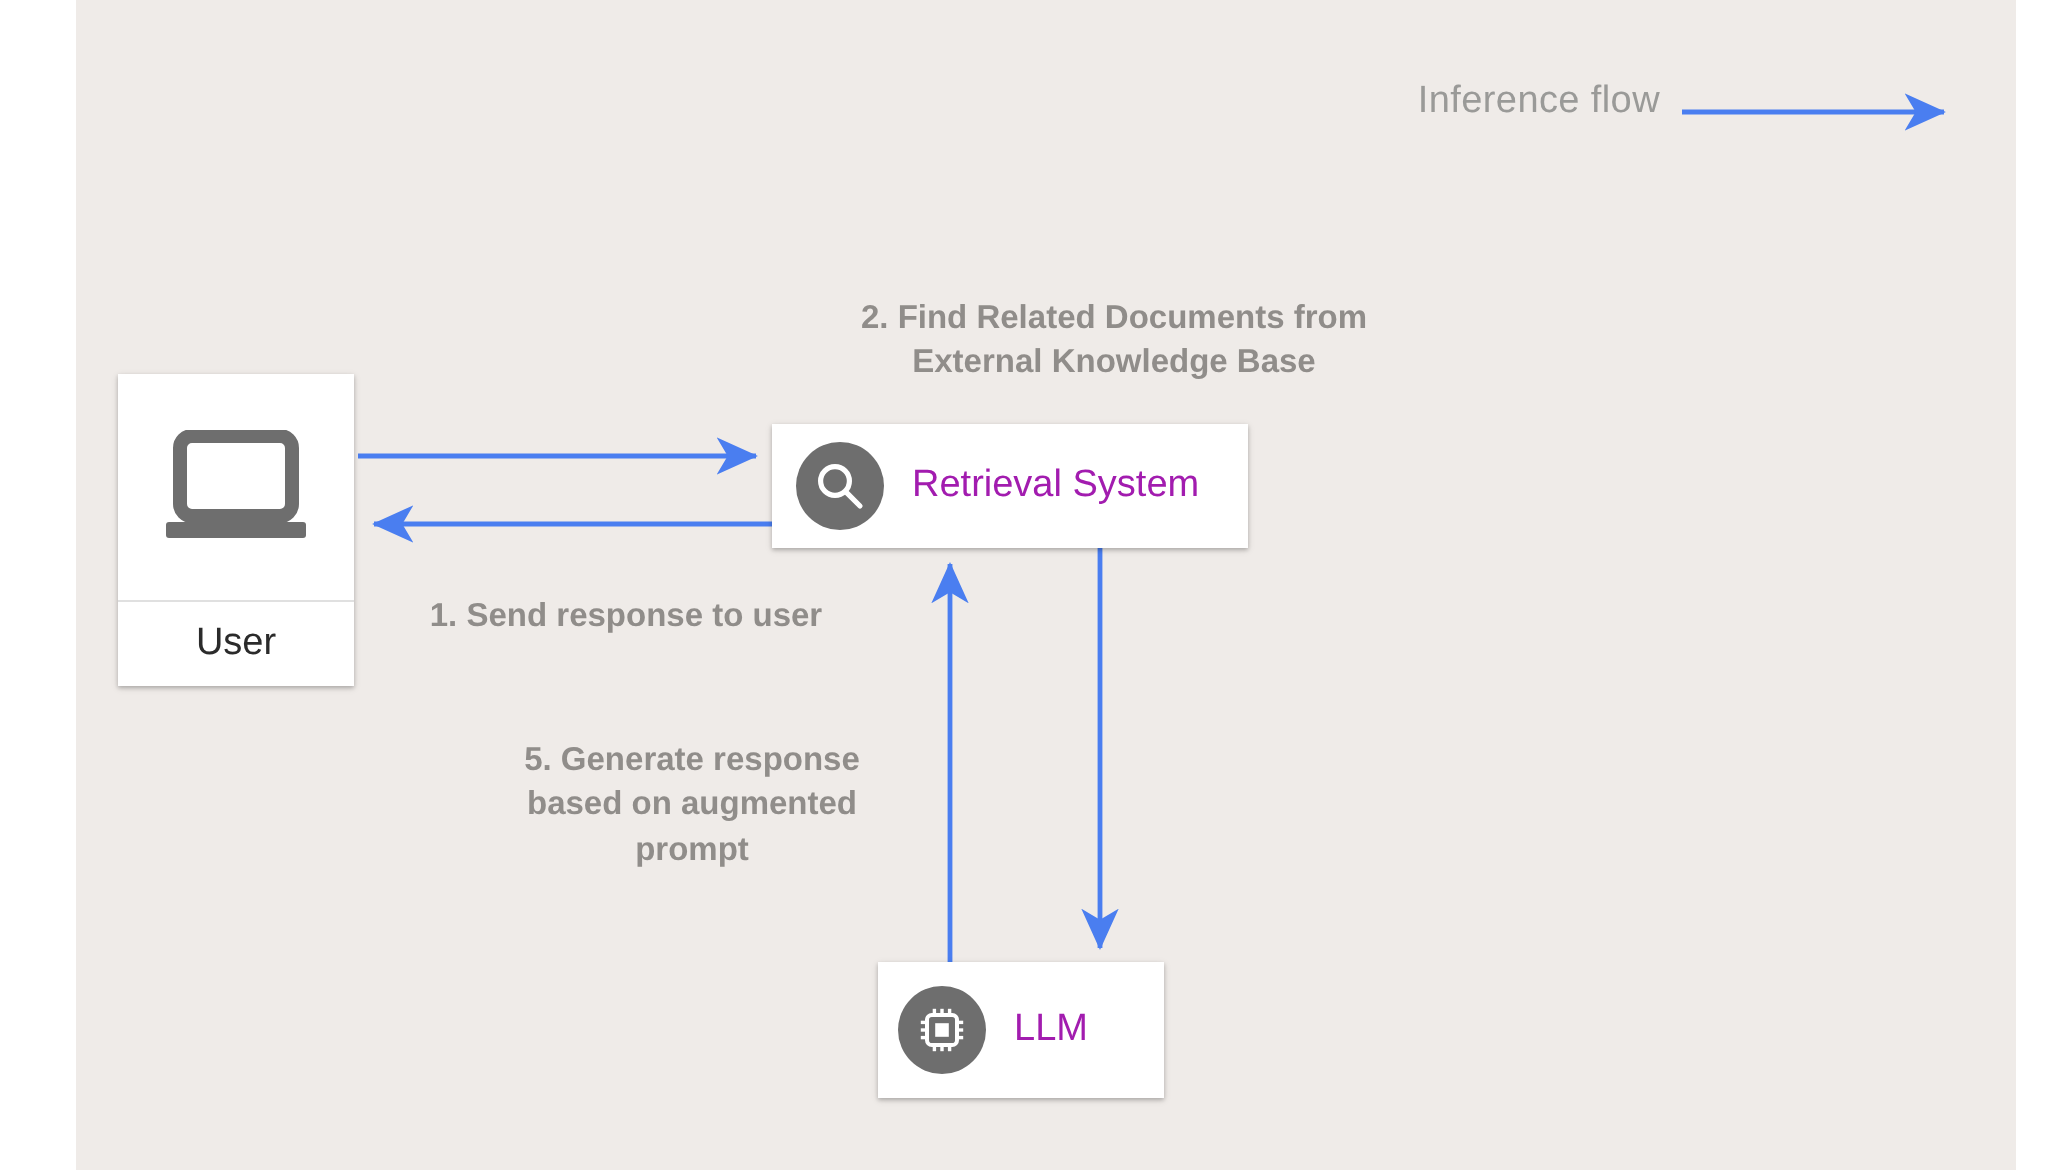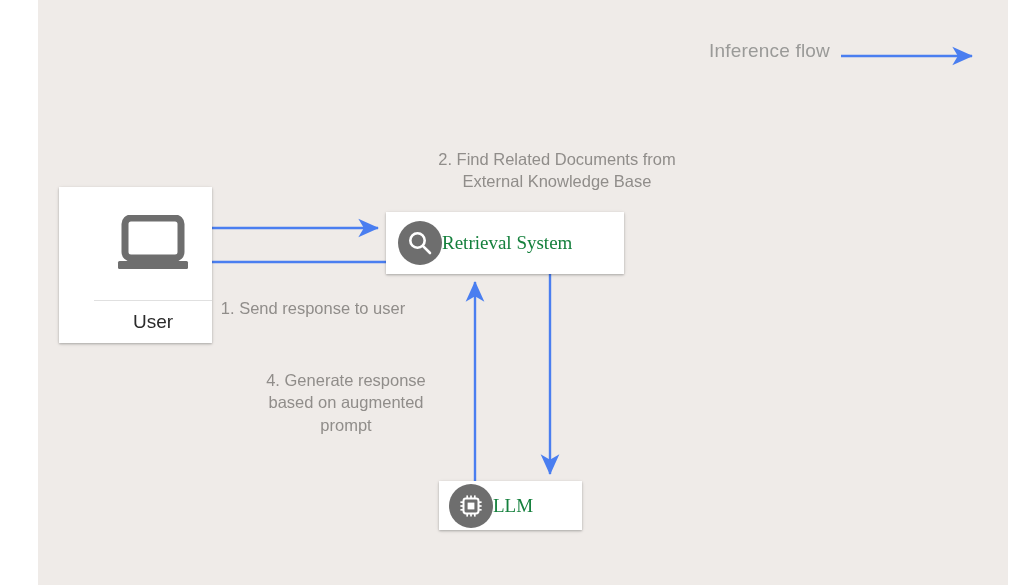--- a/index.html
+++ b/index.html
@@ -47,21 +47,20 @@
     color: #9a9a98;
     letter-spacing: 0.2px;
     white-space: nowrap;
   }
 
   
   .node {
     position: absolute;
     background: #ffffff;
     box-shadow: 0 1px 2px rgba(0,0,0,0.22), 0 1px 4px rgba(0,0,0,0.10);
-    padding-left: 35px;
   }
   #user-node {
     left: 59px;
     top: 187px;
     width: 118px;
     height: 156px;
   }
   #user-icon-area {
     height: 113px;
     display: flex;
@@ -84,48 +83,48 @@
     height: 62px;
     display: flex;
     align-items: center;
     padding-left: 12px;
     box-sizing: border-box;
   }
   #llm-node {
     left: 439px;
     top: 481px;
     width: 143px;
-    height: 49px;
+    height: 68px;
     display: flex;
     align-items: center;
     padding-left: 10px;
     box-sizing: border-box;
   }
   .node-icon-circle {
     width: 44px;
     height: 44px;
     border-radius: 50%;
     background: #6e6e6e;
     display: flex;
     align-items: center;
     justify-content: center;
     flex: 0 0 auto;
   }
   .node-title {
+    margin-left: 14px;
     font-size: 19px;
-    color: #15803d;
+    color: #a21caf;
     white-space: nowrap;
-    font-family: Liberation Serif, serif;
   }
 
   
   .step-label {
     position: absolute;
     font-size: 16.5px;
-    font-weight: normal;
+    font-weight: bold;
     color: #908d8a;
     line-height: 1.35;
     text-align: center;
     white-space: pre-line;
   }
   #step1-label { left: 176px; top: 167px; width: 190px; }
   #step2-label { left: 377px; top: 148px; width: 360px; }
   #step3-label { left: 560px; top: 366px; width: 240px; }
   #step4-label { left: 232px; top: 369px; width: 228px; }
   #step5-label { left: 184px; top: 297px; width: 258px; }
@@ -206,18 +205,18 @@
           <line x1="21.6" y1="14" x2="24.6" y2="14"></line>
           <line x1="21.6" y1="17.8" x2="24.6" y2="17.8"></line>
         </g>
       </svg>
     </div>
     <div class="node-title">LLM</div>
   </div>
 
   <div class="step-label" id="step2-label">2. Find Related Documents  from
 External Knowledge Base</div>
-  <div class="step-label" id="step4-label">4. Generate response
+  <div class="step-label" id="step4-label">5. Generate response
 based on augmented
 prompt</div>
   <div class="step-label" id="step5-label">1. Send response to user</div>
 
 </div>
 
 </body></html>

